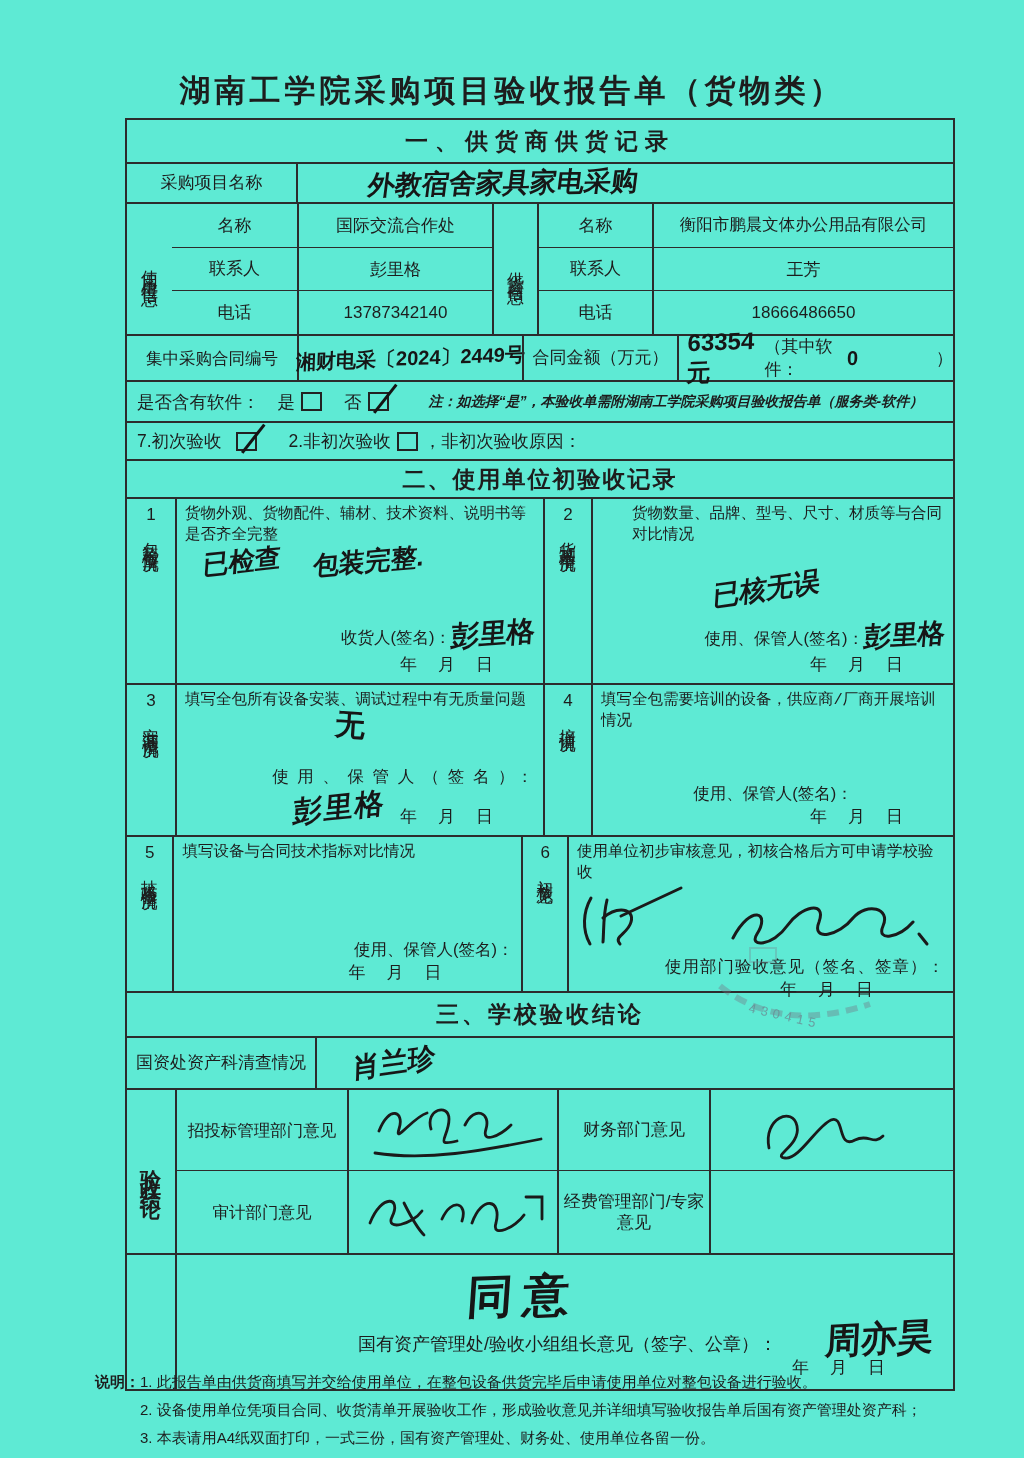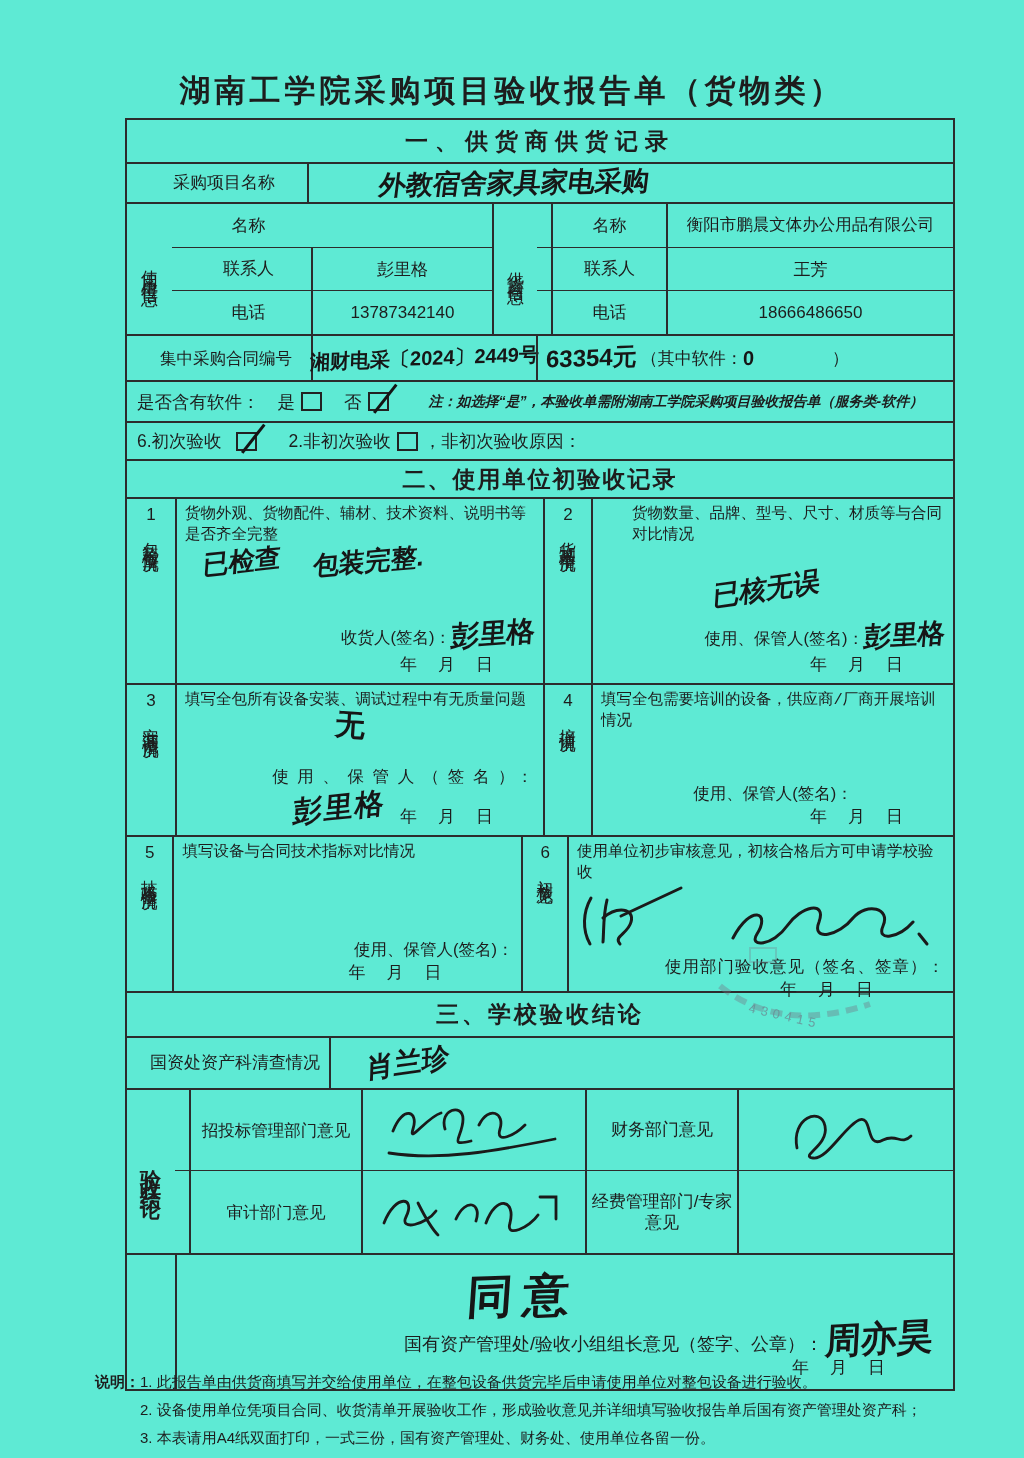--- a/index.html
+++ b/index.html
@@ -8,21 +8,21 @@
   .title{position:absolute;top:70px;left:0;width:100%;text-align:center;
          font-size:31px;font-weight:bold;letter-spacing:4px;}
   .tbl{position:absolute;left:125px;top:118px;width:830px;border:2.5px solid #2c2c2c;box-sizing:border-box;background:transparent;}
   .row{display:flex;border-top:2px solid #2c2c2c;box-sizing:border-box;align-items:stretch;}
   .row.first{border-top:none;}
   .c{box-sizing:border-box;border-left:2px solid #2c2c2c;position:relative;}
   .c.nb{border-left:none;}
   .sechdr{width:100%;text-align:center;font-size:23px;font-weight:bold;letter-spacing:7px;
           display:flex;align-items:center;justify-content:center;}
   .lbl{display:flex;align-items:center;justify-content:center;text-align:center;
-       font-size:17px;line-height:1.25;padding:8px 4px;margin-left:14px;}
+       font-size:17px;line-height:1.25;padding:8px 4px;}
   .vert{display:flex;align-items:center;justify-content:center;
         writing-mode:vertical-rl;text-orientation:upright;font-size:17px;letter-spacing:4px;line-height:1;}
   .val{display:flex;align-items:center;justify-content:center;font-size:17px;}
   .hw{font-weight:600;color:#161616;display:inline-block;transform:rotate(-2deg) skewX(-4deg);}
   .numcell{display:flex;flex-direction:column;align-items:center;padding-top:6px;font-size:17px;}
   .numcell .num{margin-bottom:4px;}
   .numcell .cat{writing-mode:vertical-rl;text-orientation:upright;letter-spacing:3px;font-size:16.5px;}
   .content{display:flex;flex-direction:column;padding:5px 8px;font-size:15.5px;}
   .prompt{line-height:1.35;font-family:Liberation Mono, monospace;}
   .signline{margin-top:auto;text-align:right;font-size:16.5px;}
@@ -56,20 +56,21 @@
       <div class="c val" style="width:660px;justify-content:flex-start;padding-left:70px;">
         <span class="hw" style="font-size:27px;transform:rotate(-1deg) skewX(-8deg);">外教宿舍家具家电采购</span>
       </div>
     </div>
 
     <div class="row" style="height:132px;">
       <div class="c nb vert" style="width:45px;">使用单位信息</div>
       <div style="width:320px;display:flex;flex-direction:column;">
         <div style="flex:1;display:flex;">
           <div class="c nb lbl" style="width:125px;">名称</div>
+          <div class="c val" style="flex:1;">国际交流合作处</div>
         </div>
         <div style="flex:1;display:flex;border-top:1.5px solid #2c2c2c;">
           <div class="c nb lbl" style="width:125px;">联系人</div>
           <div class="c val" style="flex:1;">彭里格</div>
         </div>
         <div style="flex:1;display:flex;border-top:1.5px solid #2c2c2c;">
           <div class="c nb lbl" style="width:125px;">电话</div>
           <div class="c val" style="flex:1;">13787342140</div>
         </div>
       </div>
@@ -88,20 +89,21 @@
           <div class="c val" style="flex:1;">18666486650</div>
         </div>
       </div>
     </div>
 
     <div class="row" style="height:46px;">
       <div class="c nb lbl" style="width:170px;font-size:16.5px;">集中采购合同编号</div>
       <div class="c val" style="width:225px;overflow:visible;">
         <span class="hw" style="font-size:20px;white-space:nowrap;">湘财电采〔2024〕2449号</span>
       </div>
+      <div class="c lbl" style="width:155px;">合同金额（万元）</div>
       <div class="c val" style="flex:1;justify-content:flex-start;padding-left:8px;">
         <span class="hw" style="font-size:24px;margin-right:4px;">63354元</span>
         <span>（其中软件：</span>
         <span class="hw" style="font-size:20px;">0</span>
         <span style="margin-left:78px;">）</span>
       </div>
     </div>
 
     <div class="row" style="height:41px;">
       <div class="c nb" style="width:100%;display:flex;align-items:center;padding-left:10px;font-size:17.5px;">
@@ -109,21 +111,21 @@
         <span style="margin-left:18px;">是</span>
         <span class="tickwrap"></span>
         <span style="margin-left:16px;">否</span>
         <span class="tickwrap checked"></span>
         <span class="note-it" style="margin-left:34px;">注：如选择“是”，本验收单需附湖南工学院采购项目验收报告单（服务类-软件）</span>
       </div>
     </div>
 
     <div class="row" style="height:38px;">
       <div class="c nb" style="width:100%;display:flex;align-items:center;padding-left:10px;font-size:17.5px;">
-        <span>6.初次验收</span>
+        <span>7.初次验收</span>
         <span class="tickwrap checked" style="margin-left:14px;"></span>
         <span style="margin-left:26px;">2.非初次验收</span>
         <span class="tickwrap"></span>
         <span>，非初次验收原因：</span>
       </div>
     </div>
 
     <div class="row" style="height:38px;">
       <div class="c nb sechdr" style="letter-spacing:2px;">二、使用单位初验收记录</div>
     </div>
@@ -256,21 +258,21 @@
           <div class="c lbl" style="width:152px;">经费管理部门/专家意见</div>
           <div class="c" style="flex:1;"></div>
         </div>
       </div>
     </div>
 
     <div class="row" style="height:136px;">
       <div class="c nb" style="width:48px;"></div>
       <div class="c" style="flex:1;display:flex;flex-direction:column;padding:4px 10px;">
         <div class="hw" style="font-size:46px;letter-spacing:10px;transform:rotate(-2deg) skewX(-6deg);margin-left:280px;">同意</div>
-        <div style="display:flex;justify-content:flex-end;align-items:flex-end;font-size:18px;margin-top:-6px;">
+        <div style="display:flex;justify-content:flex-end;align-items:flex-end;font-size:18px;margin-top:-6px;gap:46px;">
           <span>国有资产管理处/验收小组组长意见（签字、公章）：</span>
           <span class="hw" style="font-size:36px;transform:rotate(-3deg) skewX(-6deg);margin:0 10px -8px 2px;">周亦昊</span>
         </div>
         <div class="dateline" style="padding-right:56px;">年　月　日</div>
       </div>
     </div>
 
   </div>
 
   <div class="stamp">

